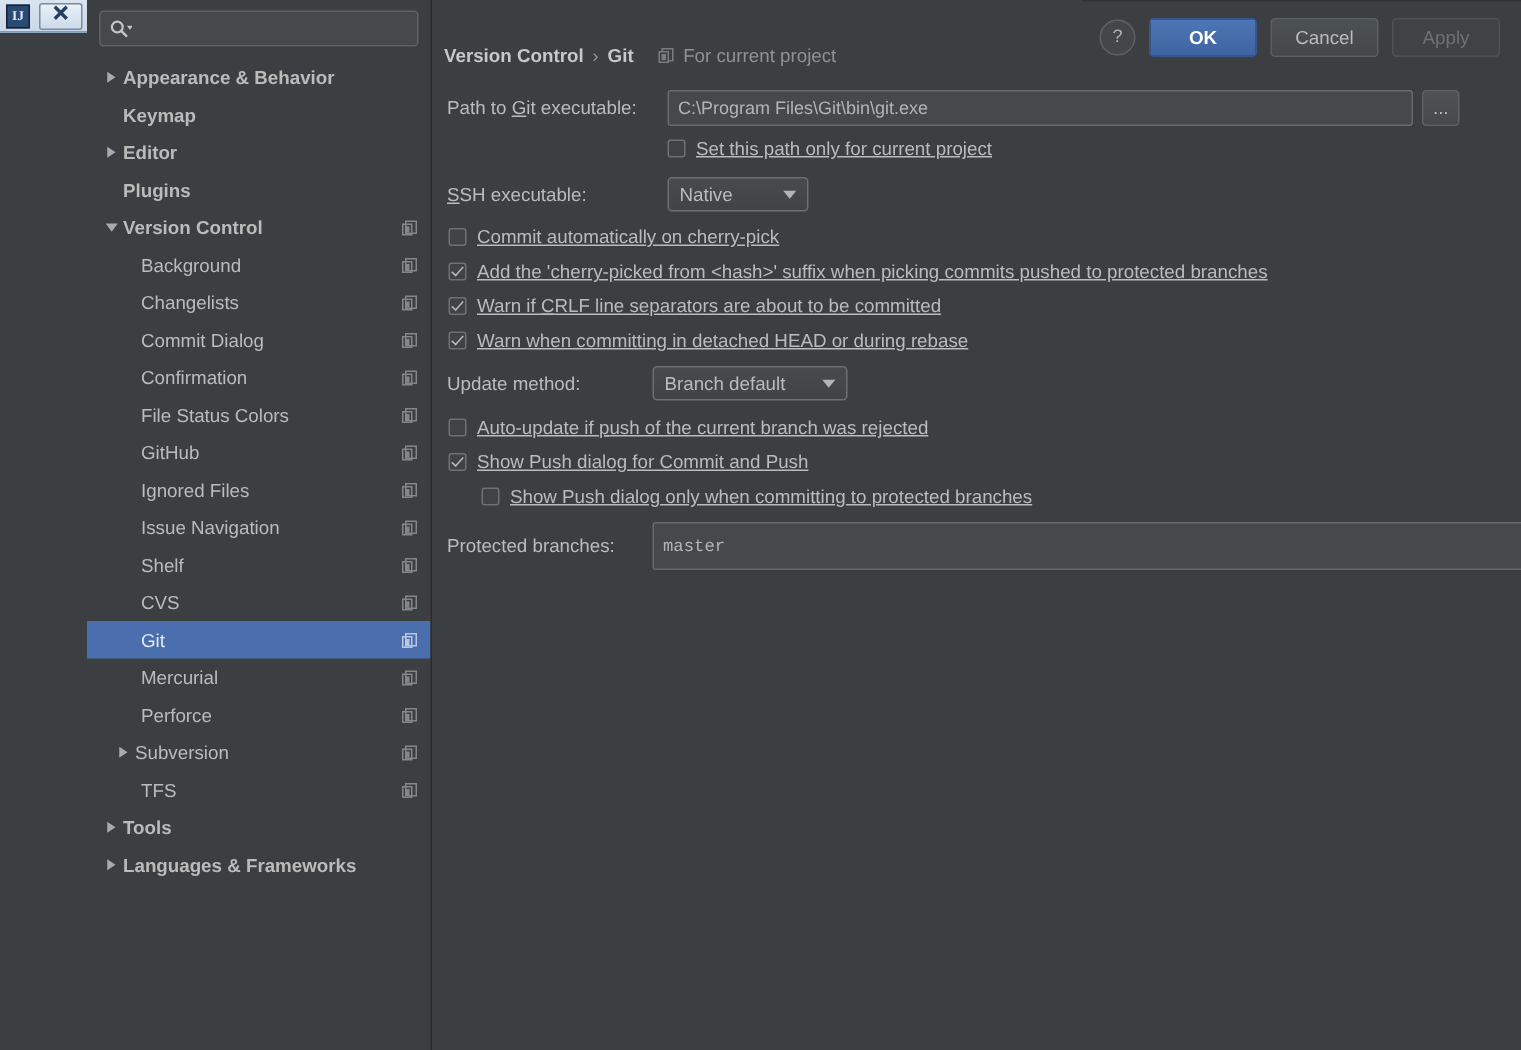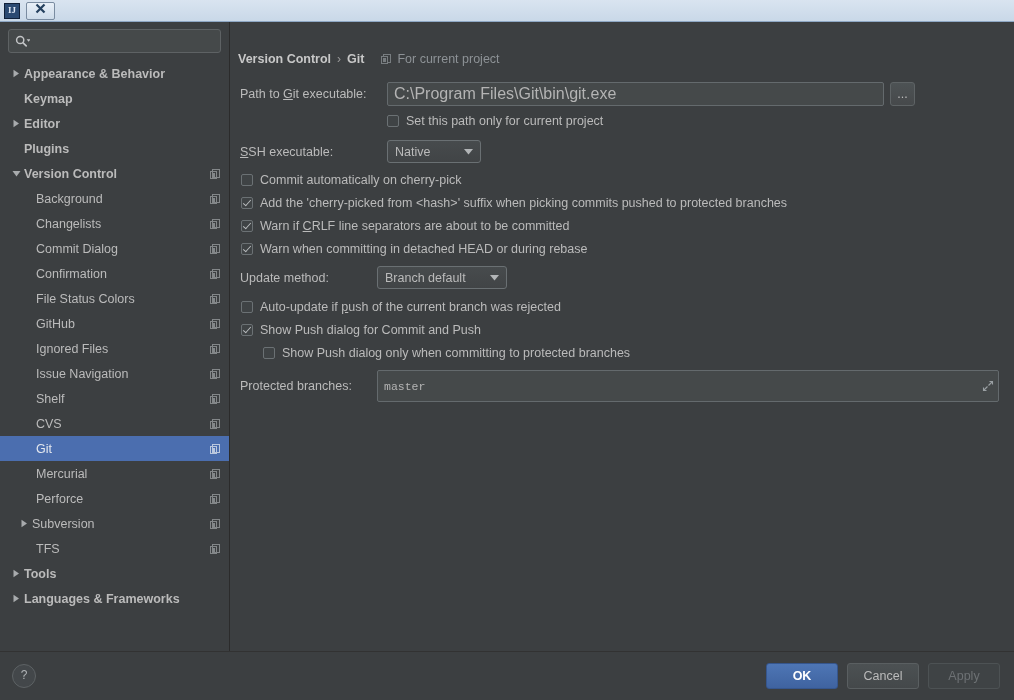--- a/index.html
+++ b/index.html
@@ -13,21 +13,21 @@
     font-family: "Liberation Sans", sans-serif;
     background: #3c3f41;
     -webkit-font-smoothing: antialiased;
   }
   #app {
     position: relative;
     width: 1014px;
     height: 700px;
     background: #3c3f41;
     display: flex;
-    flex-direction: column;
+    flex-direction: row;
   }
 
   
   .titlebar {
     height: 21px;
     background: linear-gradient(#d9e4f0, #c9d8e8);
     border-bottom: 1px solid #8ea7c4;
     display: flex;
     align-items: center;
     padding: 0 3px 0 4px;
@@ -179,21 +179,21 @@
     font-size: 12.5px;
     white-space: nowrap;
   }
   .lbl u { text-decoration: underline; }
 
   .textfield {
     background: #45494a;
     border: 1px solid #646a6d;
     border-radius: 2px;
     color: #b4b4b4;
-    font-size: 16px;
+    font-size: 12px;
     font-family: "Liberation Sans", sans-serif;
     padding: 0 6px;
     outline: none;
     box-sizing: border-box;
   }
   .btn {
     background: linear-gradient(#4d5254, #46494b);
     border: 1px solid #5e6365;
     border-radius: 3px;
     color: #bbbbbb;
@@ -236,21 +236,21 @@
   }
   .cb.on::after {
     content: "";
     position: absolute;
     left: 3px; top: 0px;
     width: 3px; height: 7px;
     border: solid #b9bcbe;
     border-width: 0 1.6px 1.6px 0;
     transform: rotate(42deg);
   }
-  .cb-lbl { color: #bbbbbb; font-size: 12.5px; white-space: nowrap; }
+  .cb-lbl { color: #bbbbbb; font-size: 12.5px; white-space: nowrap; text-decoration: underline; }
   .cb-lbl u { text-decoration: underline; }
 
   .mono {
     font-family: "Liberation Mono", monospace;
     font-size: 11.5px;
   }
   .expand-ico {
     position: absolute;
     right: 5px; top: 50%;
     transform: translateY(-50%);

